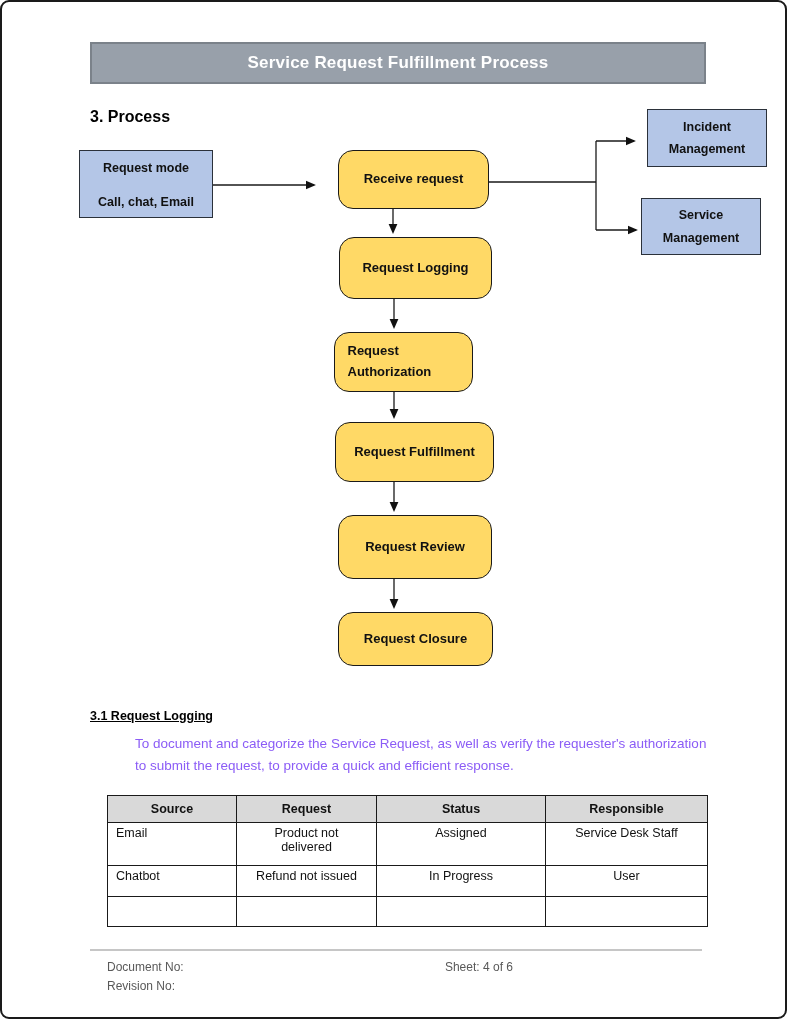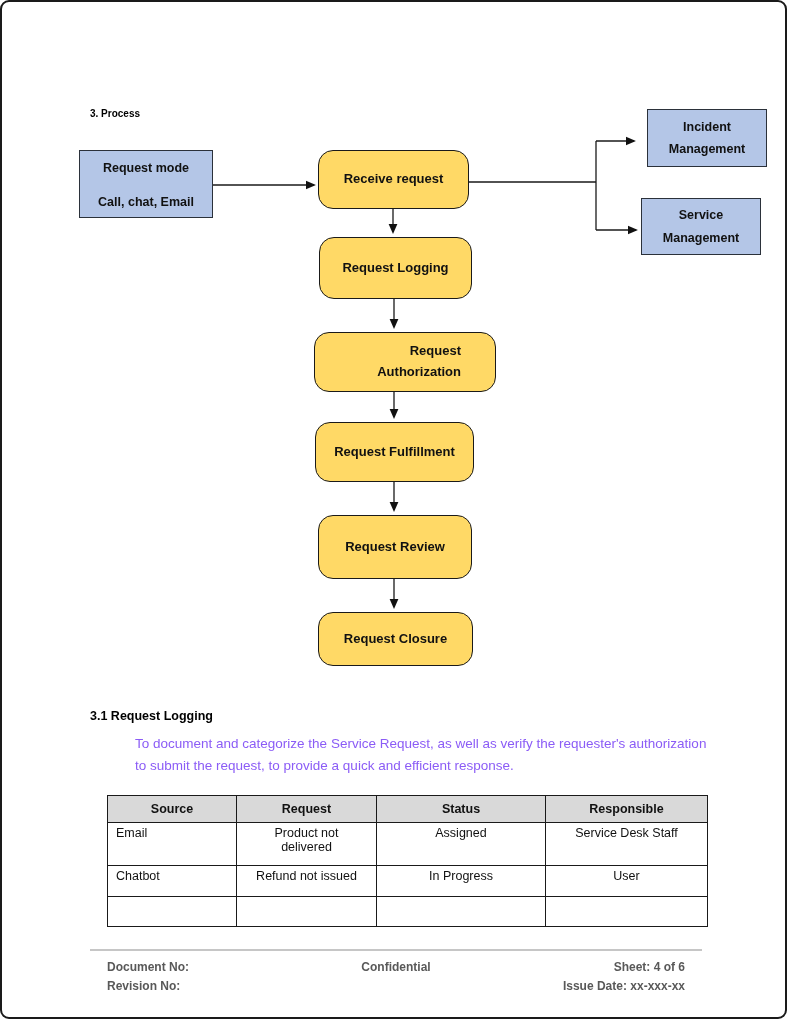--- a/index.html
+++ b/index.html
@@ -9,51 +9,51 @@
     font-family:"Liberation Sans", sans-serif; overflow:hidden;
   }
   .title-bar {
     position:absolute; left:88px; top:40px; width:616px; height:42px;
     box-sizing:border-box; background:#98A0AA; border:2px solid #7B828A;
     display:flex; align-items:center; justify-content:center;
     color:#ffffff; font-weight:bold; font-size:17px; letter-spacing:0.2px;
   }
   .section-heading {
     position:absolute; left:88px; top:106px;
-    font-size:10px; font-weight:bold; color:#000000;
+    font-size:16px; font-weight:bold; color:#000000;
   }
   .flow-svg { position:absolute; left:0; top:0; pointer-events:none; }
   .ref-box {
     position:absolute; box-sizing:border-box; background:#B4C6E7;
     border:1.6px solid #2b313a; display:flex; align-items:center; justify-content:center;
     text-align:center; font-weight:bold; font-size:12.5px; color:#111111; line-height:1.8;
   }
   #request-mode {
     left:77px; top:148px; width:134px; height:68px;
     flex-direction:column; justify-content:space-between;
     padding:10px 4px 8px; line-height:1.15;
   }
   #incident-management { left:637px; top:107px; width:120px; height:58px; padding:0 12px;margin-left:8px; }
   #service-management  { left:639px; top:196px; width:120px; height:57px; padding:0 12px; }
   .process-box {
     position:absolute; box-sizing:border-box; background:#FFD966;
     border:1.6px solid #1a1a1a; border-radius:15px;
     display:flex; align-items:center; justify-content:center;
-    text-align:right; font-weight:bold; font-size:13px; color:#111111; line-height:1.6;
+    text-align:left; font-weight:bold; font-size:13px; color:#111111; line-height:1.6;margin-left:20px;
   }
   #receive-request       { left:316px; top:148px; width:151px; height:59px; }
   #request-logging       { left:317px; top:235px; width:153px; height:62px; }
-  #request-authorization { left:312px; top:330px; width:182px; height:60px; }
+  #request-authorization { left:312px; top:330px; width:139px; height:60px; }
   #request-authorization .wrap-tight { display:inline-block; max-width:112px; }
   #request-fulfillment   { left:313px; top:420px; width:159px; height:60px; }
   #request-review        { left:316px; top:513px; width:154px; height:64px; }
   #request-closure       { left:316px; top:610px; width:155px; height:54px; }
   .subsection-heading {
     position:absolute; left:88px; top:707px;
-    font-size:12.5px; font-weight:bold; color:#000000;
+    font-size:12.5px; font-weight:bold; color:#000000;text-decoration:underline;
   }
   .body-text {
     position:absolute; left:133px; top:731px; width:578px;
     font-size:13.5px; line-height:1.62; color:#8b5cf6;
   }
   .data-table {
     position:absolute; left:105px; top:793px;
     border-collapse:collapse; table-layout:fixed; font-size:12.5px; color:#111111;
   }
   .data-table th, .data-table td {
@@ -63,31 +63,34 @@
   .data-table th { background:#D9D9D9; font-weight:bold; height:20px; vertical-align:middle; }
   .data-table td.col-source { text-align:left; padding-left:8px; }
   .row-1 td { height:36px;text-align:center; }
   .row-2 td { height:24px; }
   .row-3 td { height:23px; }
   .footer-line {
     position:absolute; left:88px; top:947px; width:612px; height:2px; background:#C6C6C6;
   }
   .footer {
     position:absolute; left:88px; top:956px; width:612px; box-sizing:border-box;
-    display:flex; font-size:12px; color:#595959; line-height:1.55;font-weight:bold;
+    display:flex; font-size:12px; color:#595959; line-height:1.55;
   }
   .footer .f-left  { width:220px; padding-left:17px; box-sizing:border-box; }
   .footer .f-center{ flex:1; text-align:center; }
   .footer .f-right { width:220px; padding-right:17px; box-sizing:border-box; text-align:right; }
 </style>
 </head>
 <body>
 
 <div class="page">
 
+  <div class="title-bar">
+    <span>Service Request Fulfillment Process</span>
+  </div>
 
   <div class="section-heading">3. Process</div>
 
   <svg class="flow-svg" width="787" height="1019" viewBox="0 0 787 1019">
     <defs>
       <marker id="arrow" markerWidth="8" markerHeight="7" refX="6.5" refY="3.5" orient="auto">
         <path d="M0,0 L8,3.5 L0,7 z" fill="#111111"></path>
       </marker>
     </defs>
     <g stroke="#1a1a1a" stroke-width="1.3" fill="none">
@@ -173,20 +176,18 @@
       </tr>
     </tbody>
   </table>
 
   <div class="footer-line"></div>
   <div class="footer">
     <div class="f-left">
       <div>Document No:</div>
       <div>Revision No:</div>
     </div>
-    <div class="f-center">Confidential</div>
     <div class="f-right">
       <div>Sheet: 4 of 6</div>
-      <div>Issue Date: xx-xxx-xx</div>
     </div>
   </div>
 
 </div>
 
 </body></html>

